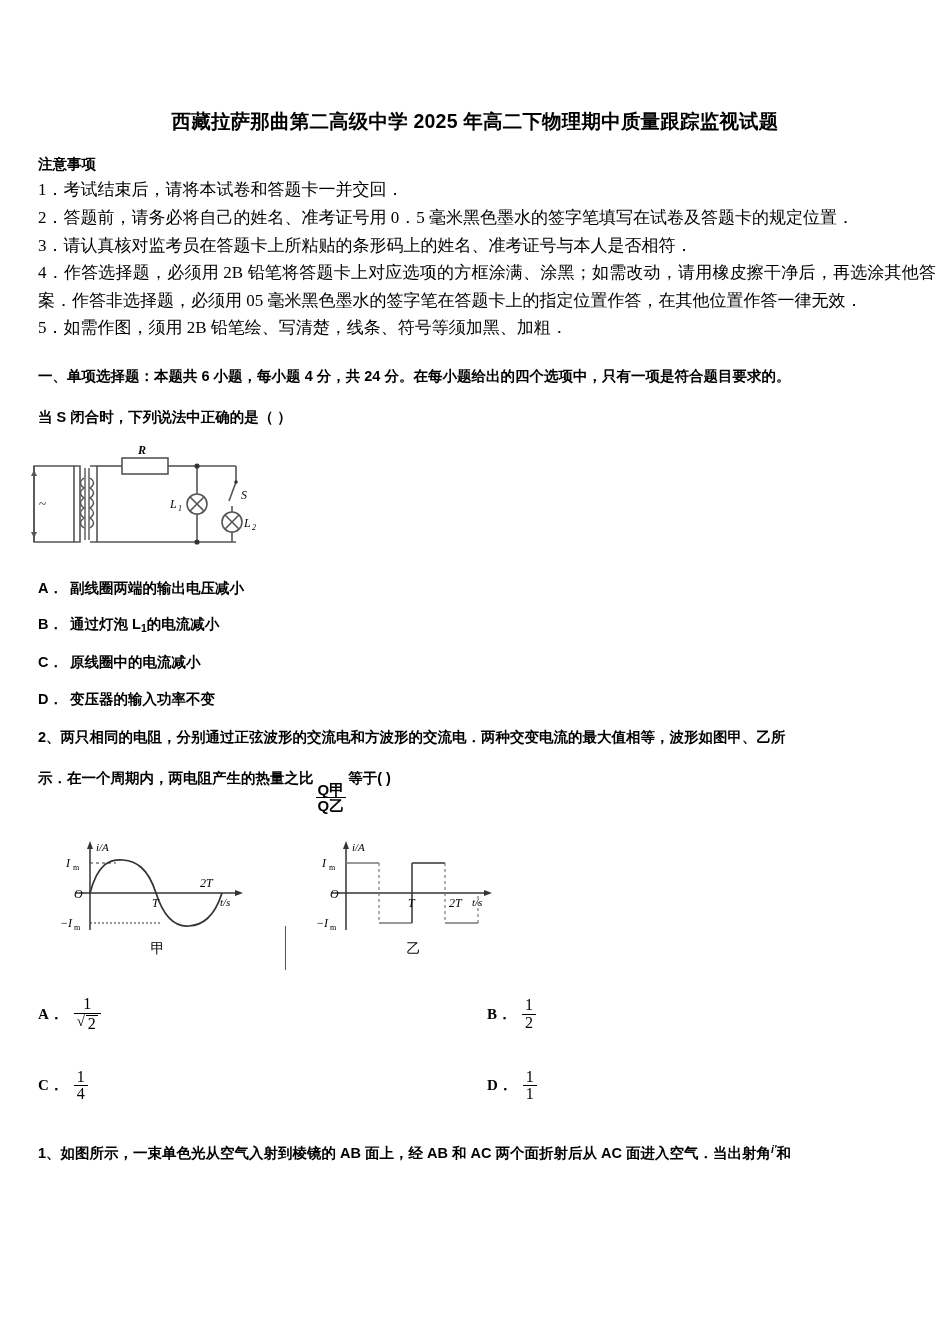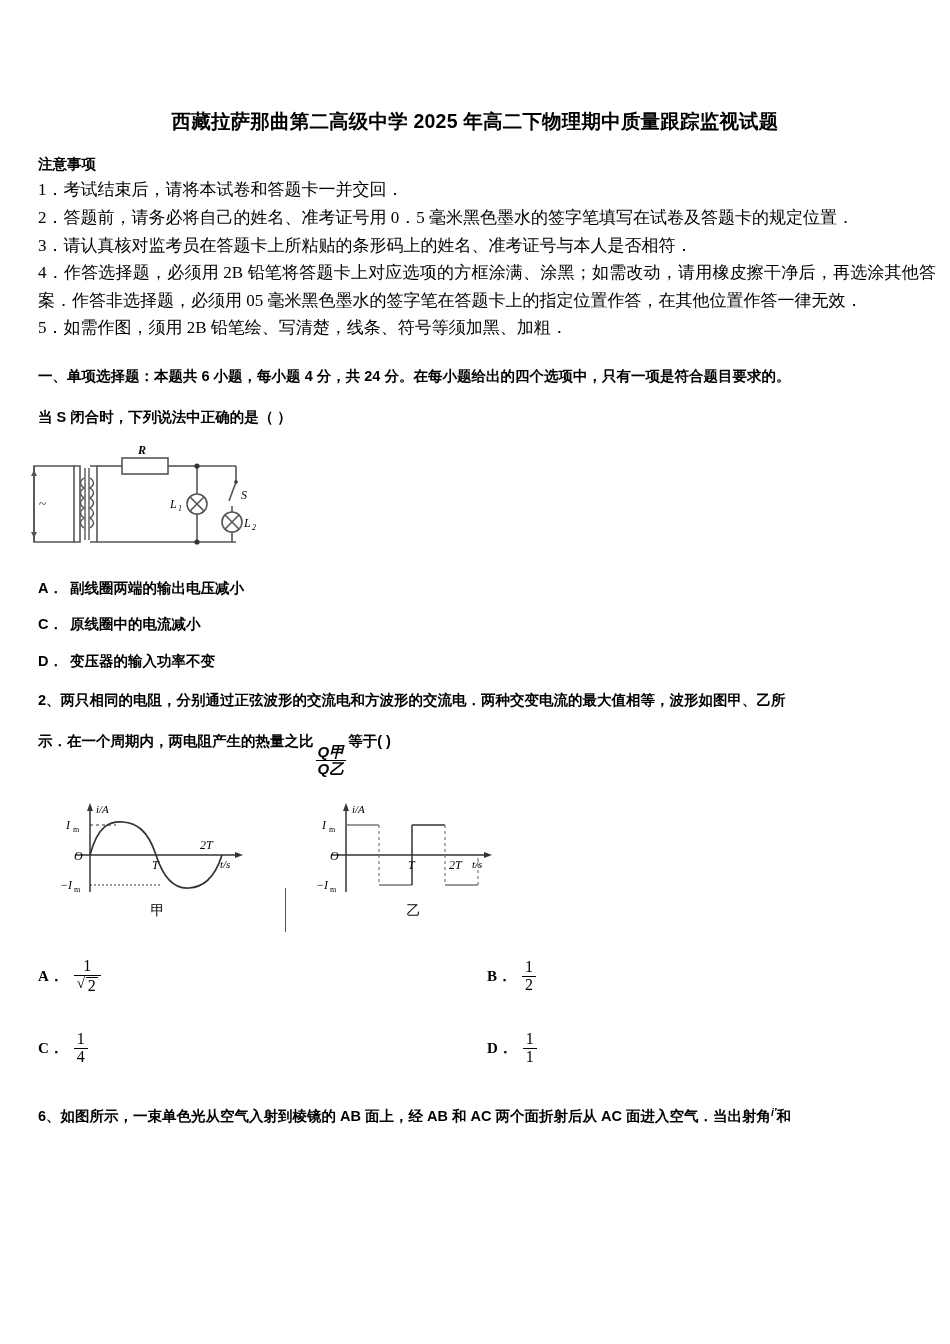--- a/index.html
+++ b/index.html
@@ -145,21 +145,20 @@
   }
   .frac .num { padding: 0 3px; }
   .frac .den { padding: 0 3px; border-top: 1px solid #000; }
   .frac-inline {
     display: inline-flex;
     flex-direction: column;
     align-items: center;
     vertical-align: -0.75em;
     font-size: 15px;
     line-height: 1.05;
-    font-style: italic;
     margin: 0 2px;
   }
   .frac-inline .den { border-top: 1px solid #000; padding: 0 2px; }
   .frac-inline .num { padding: 0 2px; }
   .sqrt-wrap {
     display: inline-block;
     position: relative;
     padding-left: 9px;
     padding-top: 1px;
   }
@@ -253,20 +252,23 @@
       <text x="156" y="67" font-family="Liberation Serif, serif" font-size="8" font-style="italic" fill="#000">1</text>
       <text x="222" y="83" font-family="Liberation Serif, serif" font-size="12" font-style="italic" fill="#000">L</text>
       <text x="230" y="86" font-family="Liberation Serif, serif" font-size="8" font-style="italic" fill="#000">2</text>
       <text x="219" y="55" font-family="Liberation Serif, serif" font-size="12" font-style="italic" fill="#000">S</text>
     </svg>
   </div>
 
   <div class="opts-list">
     <div class="opt-row">
       <span class="opt-letter">A．</span><span>副线圈两端的输出电压减小</span>
+    </div>
+    <div class="opt-row">
+      <span class="opt-letter">B．</span><span>通过灯泡 L</span><sub>1</sub><span>的电流减小</span>
     </div>
     <div class="opt-row">
       <span class="opt-letter">C．</span><span>原线圈中的电流减小</span>
     </div>
     <div class="opt-row">
       <span class="opt-letter">D．</span><span>变压器的输入功率不变</span>
     </div>
   </div>
 
   <div class="section-block" style="margin-top:6px">
@@ -373,16 +375,16 @@
         <span class="opt-letter">D．</span>
         <span class="frac">
           <span class="num">1</span>
           <span class="den">1</span>
         </span>
       </div>
     </div>
   </div>
 
   <div class="q3-block">
-    <div class="q-stem"><span>6、如图所示，一束单色光从空气入射到棱镜的 AB 面上，经 AB 和 AC 两个面折射后从 AC 面进入空气．当出射角</span><sup class="ital"><span>i</span><span>′</span></sup><span>和</span></div>
+    <div class="q-stem"><span>1、如图所示，一束单色光从空气入射到棱镜的 AB 面上，经 AB 和 AC 两个面折射后从 AC 面进入空气．当出射角</span><sup class="ital"><span>i</span><span>′</span></sup><span>和</span></div>
   </div>
 
 </div>
 
 </body></html>

